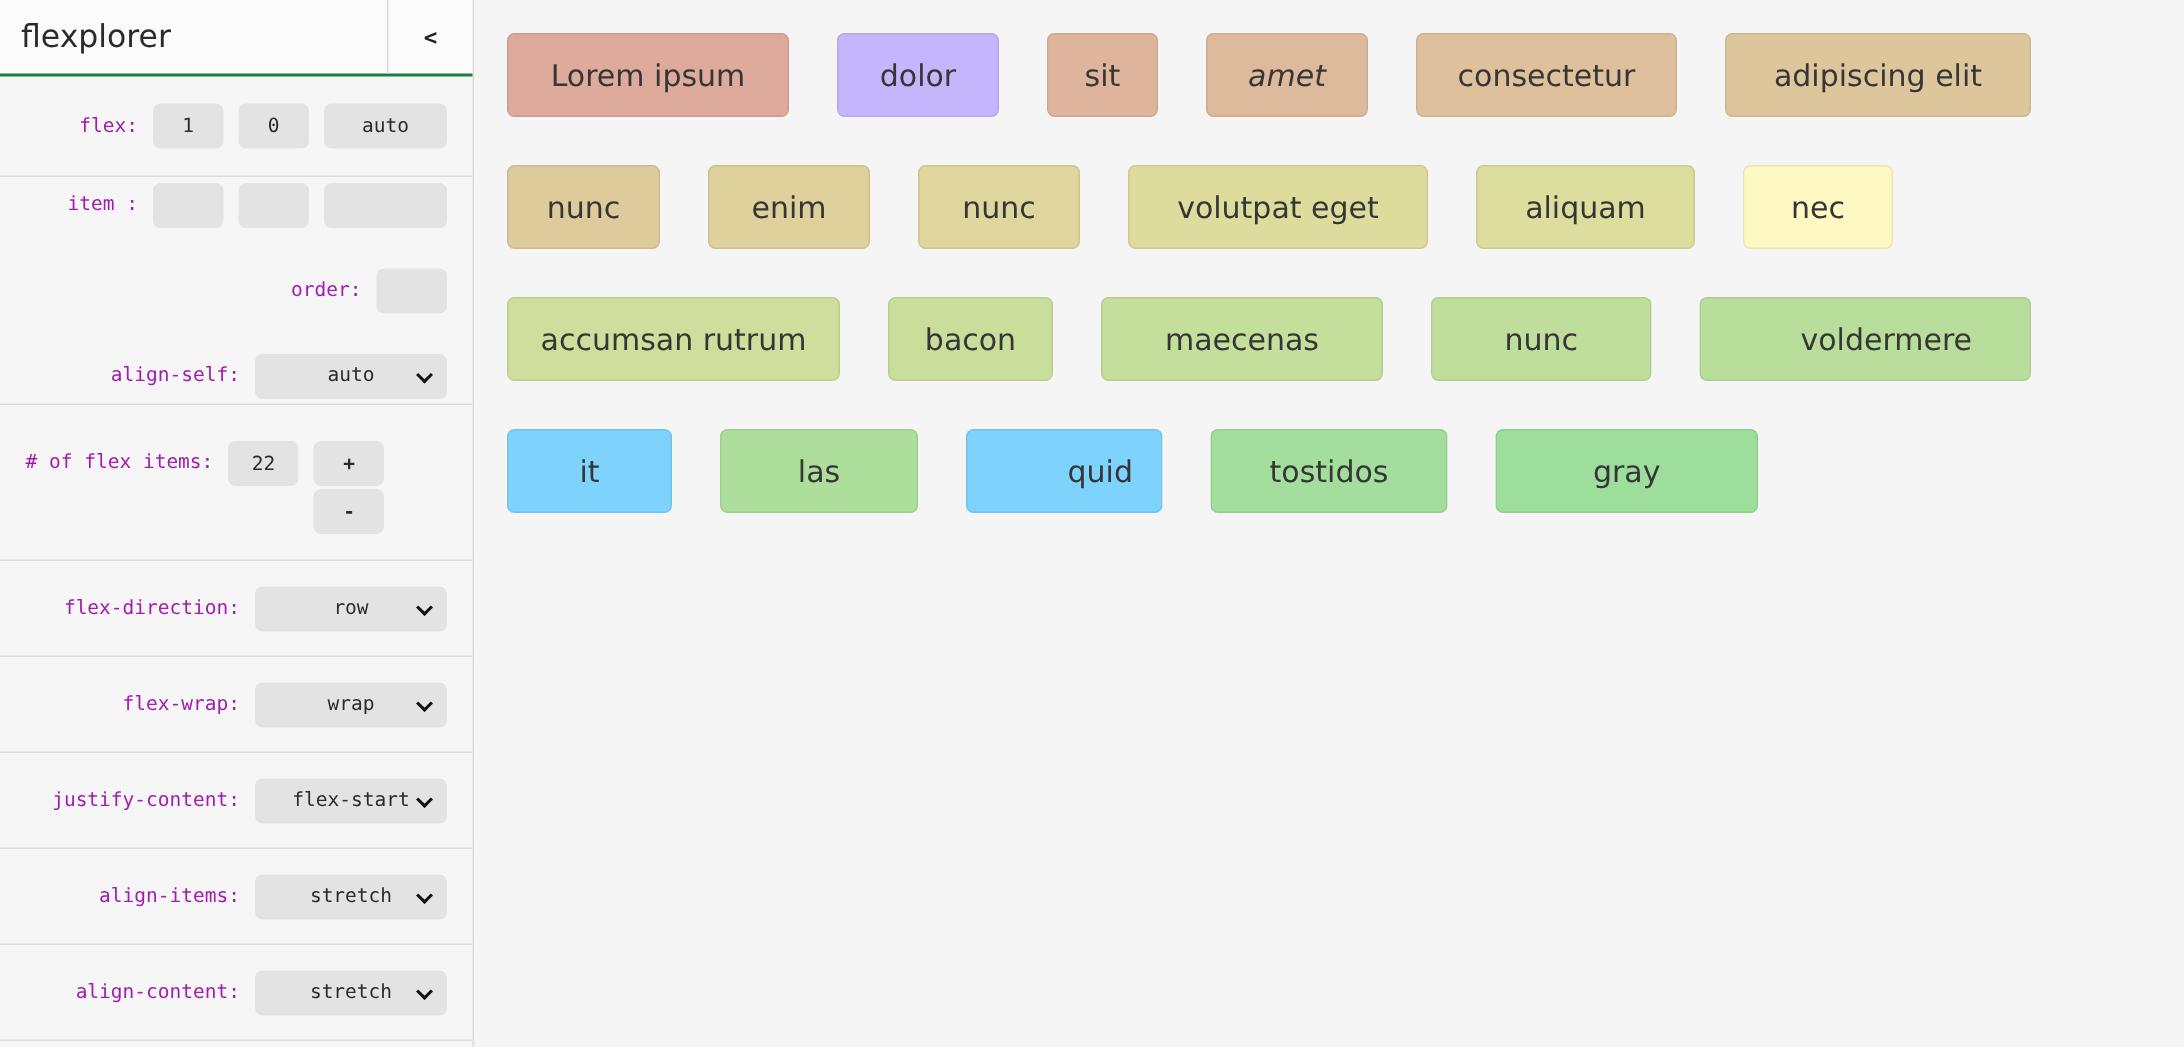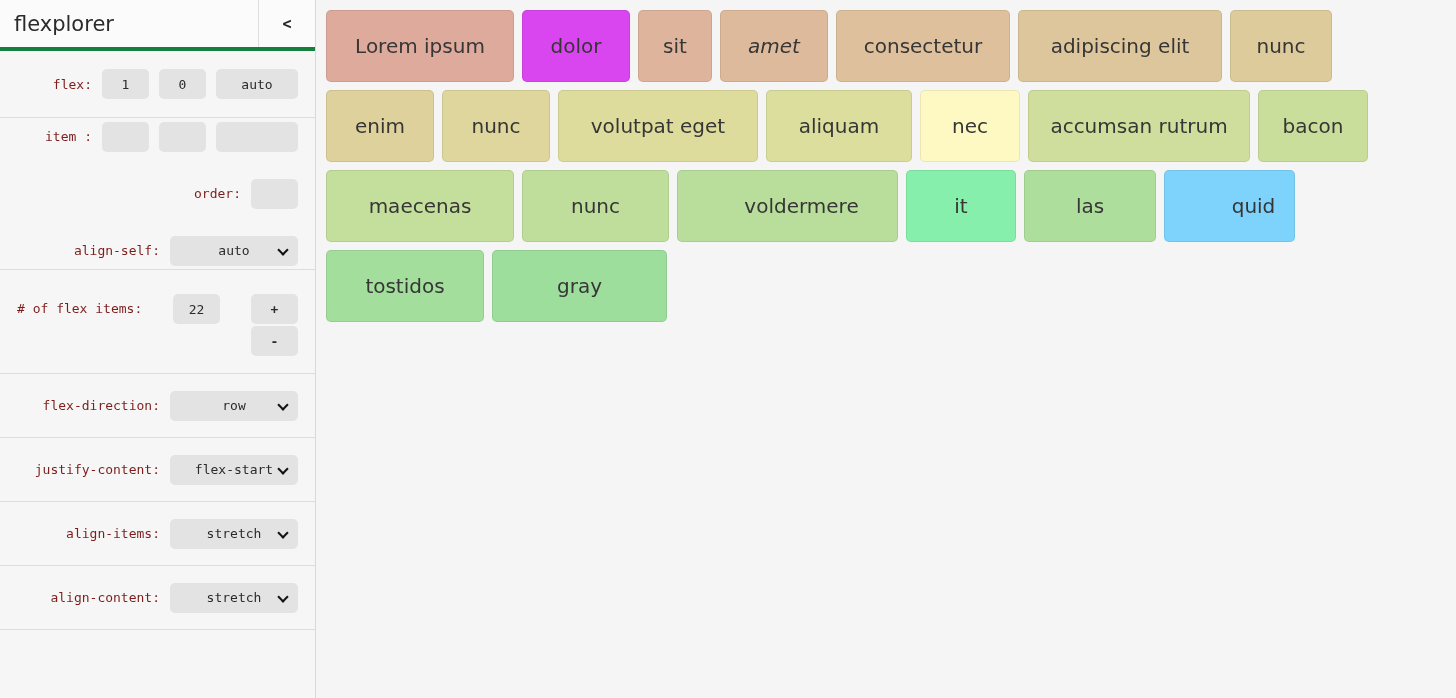--- a/index.html
+++ b/index.html
@@ -14,21 +14,21 @@
   
   .sidebar {
     width: 316px; min-width: 316px; height: 100%;
     background: #f6f6f6;
     border-right: 1px solid #d9d9d9;
   }
   .sidebar-header {
     height: 51px;
     display: flex;
     background: #fbfbfb;
-    border-bottom: 4px solid #15803d;
+    border-bottom: 2px solid #15803d;
   }
   .sidebar-title {
     flex: 1;
     font-size: 21px;
     color: #2b2b2b;
     padding: 12px 0 0 14px;
   }
   .collapse-btn {
     width: 57px;
     border-left: 1px solid #dddddd;
@@ -48,21 +48,21 @@
   .s-item          { height: 152px; gap: 27px; }
   .s-count         { height: 104px; justify-content: flex-start; padding-top: 24px; gap: 2px; }
   .s-single        { height: 64px; }
 
   .row {
     display: flex; align-items: center; justify-content: flex-end;
     gap: 10px;
   }
   .lbl {
     font-family: "DejaVu Sans Mono", monospace;
-    font-size: 13px; color: #7f1d1d;
+    font-size: 13px; color: #a21caf;
     white-space: nowrap;
   }
   .ctl {
     height: 30px;
     background: #e3e3e3;
     border: none; outline: none;
     border-radius: 5px;
     font-family: "DejaVu Sans Mono", monospace;
     font-size: 13px; color: #2b2b2b;
     text-align: center;
@@ -81,35 +81,35 @@
     cursor: pointer;
   }
   .chev {
     position: absolute; right: 11px; top: 10px;
     width: 8px; height: 8px;
     border-right: 2.5px solid #111;
     border-bottom: 2.5px solid #111;
     transform: rotate(45deg);
   }
   .count-group { display: flex; flex-direction: column; gap: 2px; }
-  .count-row { display: flex; justify-content: space-between; align-items: flex-start; gap: 10px; }
+  .count-row { display: flex; justify-content: flex-start; align-items: flex-start; gap: 10px; }
   .count-row .lbl { line-height: 30px; }
 
   
   .main {
     flex: 1;
     padding: 6px;
     display: flex; flex-wrap: wrap;
     align-content: flex-start;
     align-items: stretch;
   }
   .flex-item {
     flex: 0 0 auto;
-    margin: 4px;
-    height: 72px;
+    margin: 16px;
+    height: 56px;
     display: flex; align-items: center; justify-content: center;
     font-size: 20px; color: #363636;
     border-radius: 5px;
     border: 1px solid rgba(0,0,0,0.08);
   }
 </style>
 </head>
 <body>
 
 <div class="sidebar">
@@ -168,20 +168,29 @@
   <div class="section s-single">
     <div class="row">
       <span class="lbl">flex-direction:</span>
       <div class="ctl select">
         <span>row</span>
         <span class="chev"></span>
       </div>
     </div>
   </div>
 
+  <div class="section s-single">
+    <div class="row">
+      <span class="lbl">flex-wrap:</span>
+      <div class="ctl select">
+        <span>wrap</span>
+        <span class="chev"></span>
+      </div>
+    </div>
+  </div>
 
   <div class="section s-single">
     <div class="row">
       <span class="lbl">justify-content:</span>
       <div class="ctl select">
         <span>flex-start</span>
         <span class="chev"></span>
       </div>
     </div>
   </div>
@@ -203,34 +212,34 @@
         <span>stretch</span>
         <span class="chev"></span>
       </div>
     </div>
   </div>
 
 </div>
 
 <div class="main">
     <div class="flex-item" style="background: rgb(222, 170, 156); width: 188px;">Lorem ipsum</div>
-    <div class="flex-item" style="background: #d946ef; width: 108px;">dolor</div>
+    <div class="flex-item" style="background: #c4b5fd; width: 108px;">dolor</div>
     <div class="flex-item" style="background: rgb(222, 181, 156); width: 74px;">sit</div>
     <div class="flex-item" style="background: rgb(222, 186, 156); width: 108px; font-style: italic;">amet</div>
     <div class="flex-item" style="background: rgb(222, 192, 156); width: 174px;">consectetur</div>
     <div class="flex-item" style="background: rgb(222, 198, 156); width: 204px;">adipiscing elit</div>
     <div class="flex-item" style="background: rgb(222, 203, 156); width: 102px;">nunc</div>
     <div class="flex-item" style="background: rgb(222, 209, 156); width: 108px;">enim</div>
     <div class="flex-item" style="background: rgb(222, 214, 156); width: 108px;">nunc</div>
     <div class="flex-item" style="background: rgb(222, 220, 156); width: 200px;">volutpat eget</div>
     <div class="flex-item" style="background: rgb(219, 222, 156); width: 146px;">aliquam</div>
     <div class="flex-item" style="background: #fef9c3; width: 100px;">nec</div>
     <div class="flex-item" style="background: rgb(207, 222, 156); width: 222px;">accumsan rutrum</div>
     <div class="flex-item" style="background: rgb(202, 222, 156); width: 110px;">bacon</div>
     <div class="flex-item" style="background: rgb(196, 222, 156); width: 188px;">maecenas</div>
     <div class="flex-item" style="background: rgb(191, 222, 156); width: 147px;">nunc</div>
     <div class="flex-item" style="background: rgb(185, 222, 156); width: 221px; padding-left: 28px;">voldermere</div>
-    <div class="flex-item" style="background: #86efac; width: 110px;">it</div>
+    <div class="flex-item" style="background: #7dd3fc; width: 110px;">it</div>
     <div class="flex-item" style="background: rgb(174, 222, 156); width: 132px;">las</div>
     <div class="flex-item" style="background: #7dd3fc; width: 131px; padding-left: 48px;">quid</div>
     <div class="flex-item" style="background: rgb(163, 222, 156); width: 158px;">tostidos</div>
     <div class="flex-item" style="background: rgb(158, 222, 156); width: 175px;">gray</div>
   </div>
 
 </body></html>

